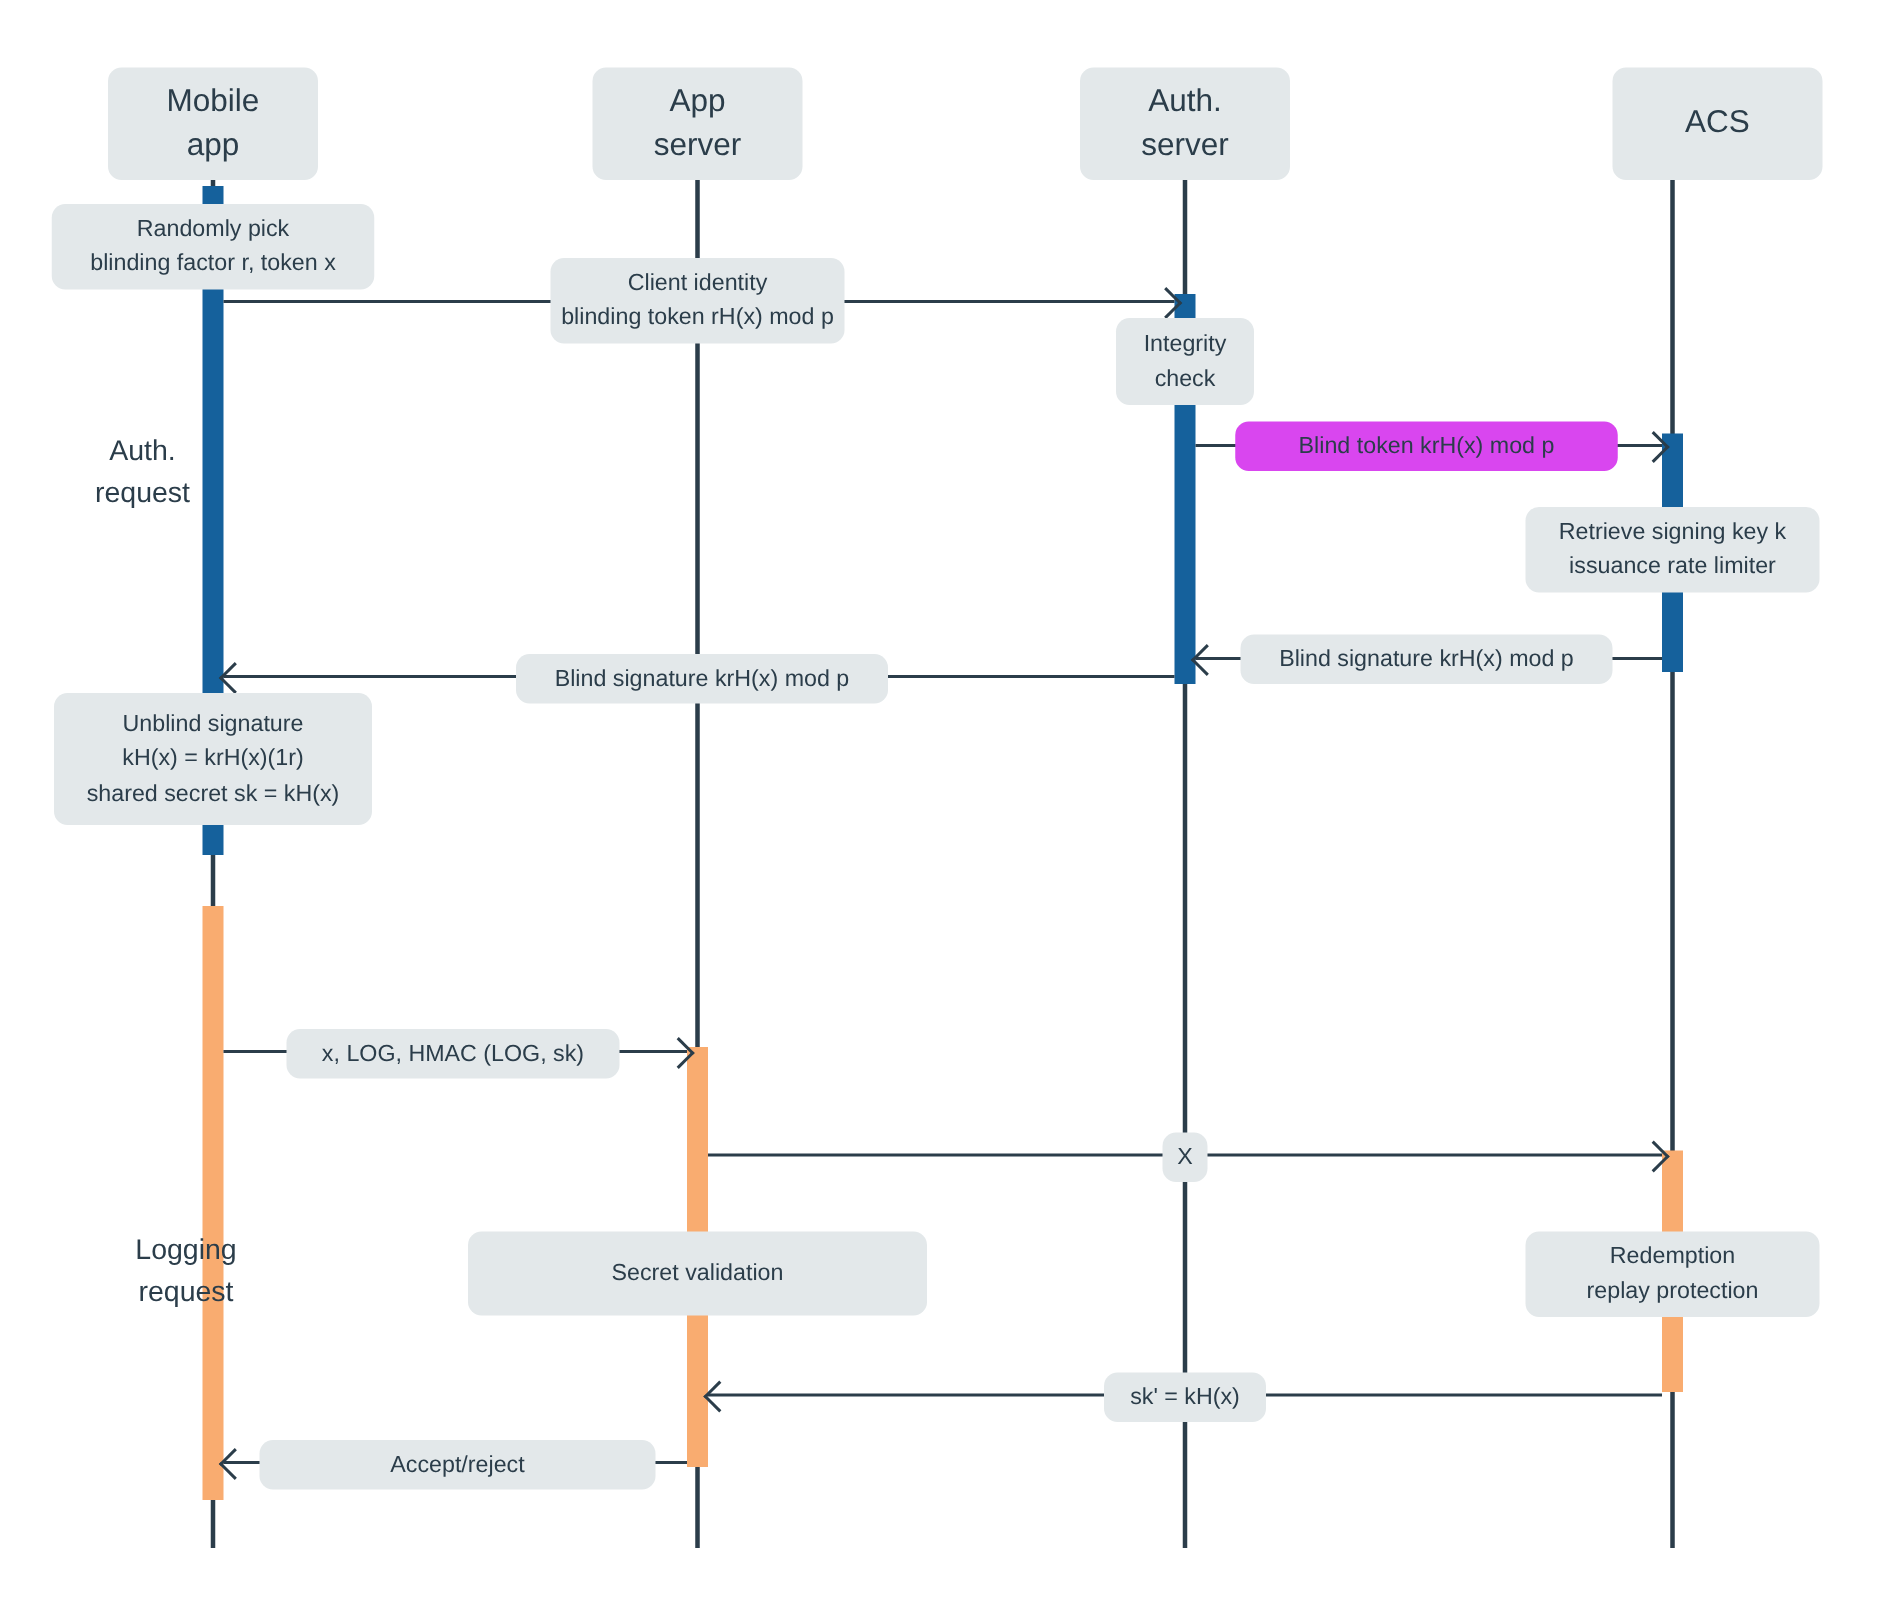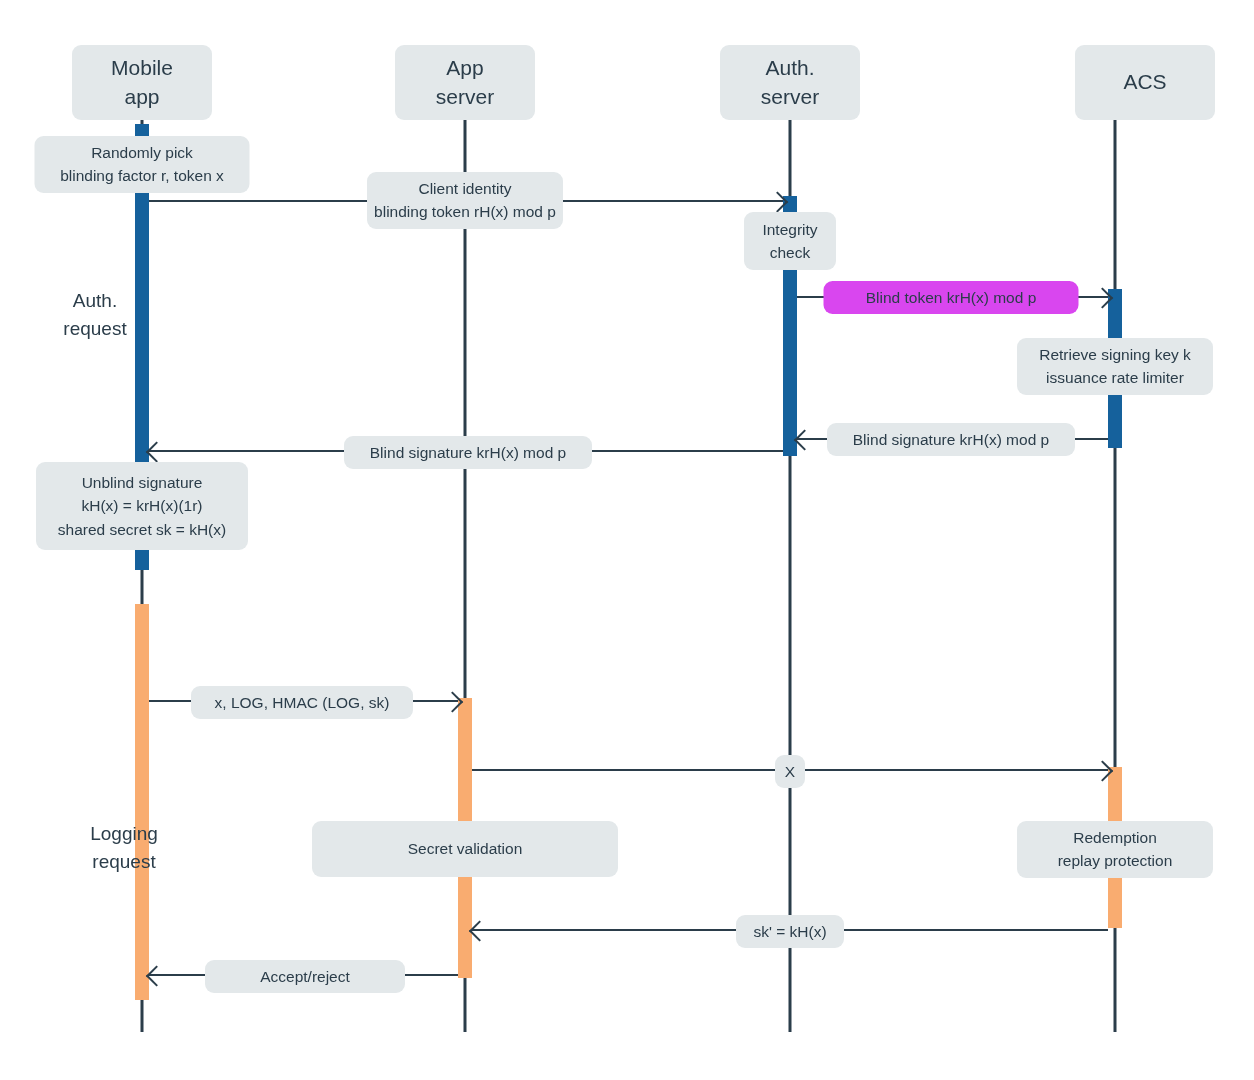--- a/index.html
+++ b/index.html
@@ -193,21 +193,21 @@
       <div class="note" style="left: 465px; top: 821px; width: 306px; min-height: 56px; background: rgb(227, 232, 234); color: rgb(43, 61, 74);">
         <span class="nline">Secret validation</span>
       </div>
       <div class="note" style="left: 1115px; top: 821px; width: 196px; min-height: 56px; background: rgb(227, 232, 234); color: rgb(43, 61, 74);">
         <span class="nline">Redemption</span>
         <span class="nline">replay protection</span>
       </div>
       <div class="note" style="left: 790px; top: 915px; width: 108px; min-height: 30px; background: rgb(227, 232, 234); color: rgb(43, 61, 74);">
         <span class="nline">sk' = kH(x)</span>
       </div>
-      <div class="note" style="left: 305px; top: 960px; width: 200px; min-height: 30px; background: rgb(227, 232, 234); color: rgb(43, 61, 74);">
+      <div class="note" style="left: 305px; top: 960px; width: 264px; min-height: 30px; background: rgb(227, 232, 234); color: rgb(43, 61, 74);">
         <span class="nline">Accept/reject</span>
       </div>
     </div>
   <div id="layer-phases">
       <div class="phase-label" style="left: 95px; top: 315px; color: rgb(43, 61, 74);">
         <span class="plline">Auth.</span>
         <span class="plline">request</span>
       </div>
       <div class="phase-label" style="left: 95px; top: 848px; color: rgb(43, 61, 74); margin-left: 29px;">
         <span class="plline">Logging</span>

